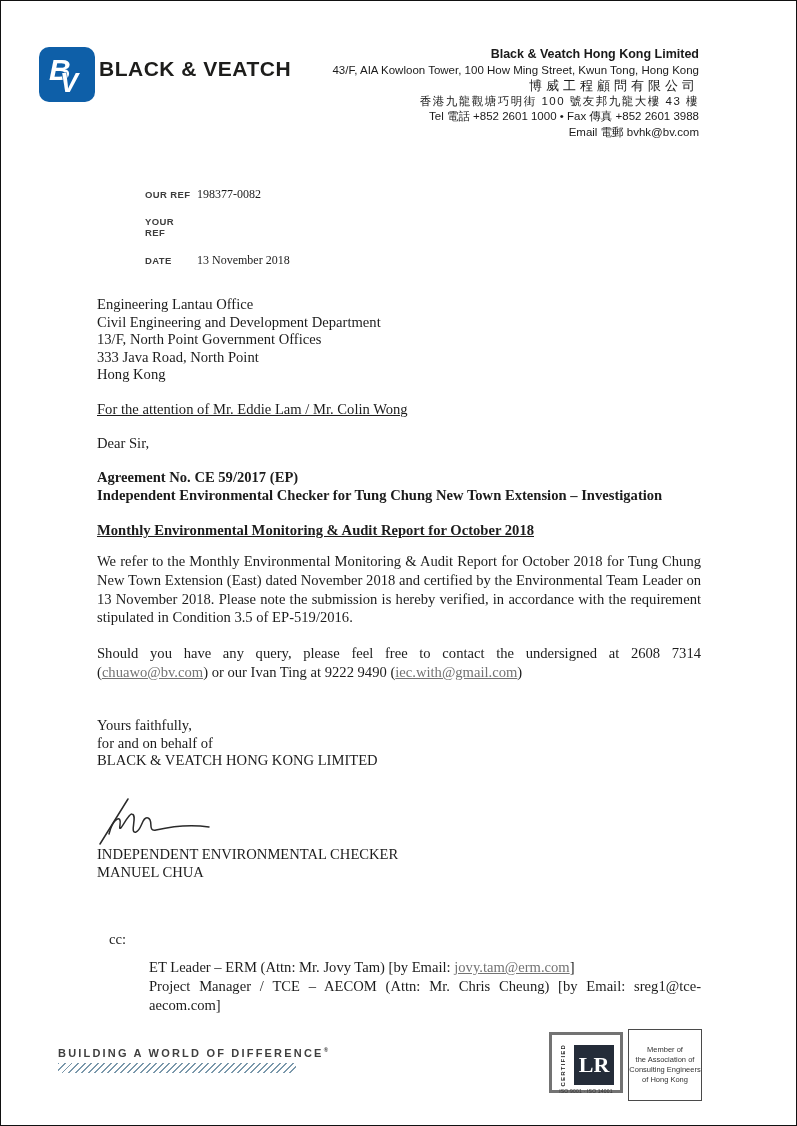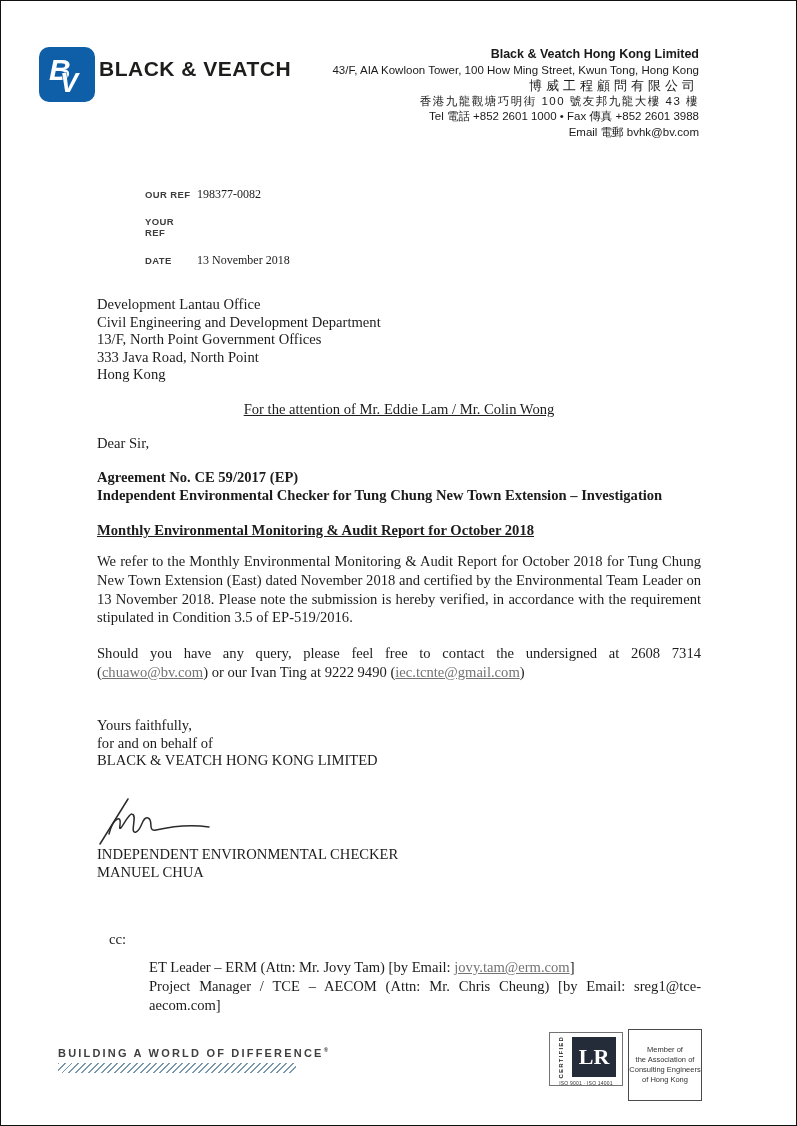--- a/index.html
+++ b/index.html
@@ -35,21 +35,21 @@
   .ref-label {
     width:52px; font-family:"Liberation Sans", sans-serif;
     font-size:9.5px; letter-spacing:0.4px; color:#3d3d3d; font-weight:bold;
   }
   .ref-value { font-size:12px; line-height:16px; }
   .ref-row.yourref { margin-top:14px; }
   .ref-row.date    { margin-top:14px; }
   
   .block { position:absolute; left:96px; width:604px; font-size:14.6px; line-height:17.6px; }
   .recipient { top:295px; }
-  .attention { top:400px; text-decoration:underline;text-align:center; }
+  .attention { top:400px; text-decoration:underline; }
   .salutation { top:434px; }
   .subject { top:468px; font-weight:bold; }
   .subject3 { top:521px; font-weight:bold; text-decoration:underline; }
   .para { line-height:18.8px; text-align:justify; }
   .para1 { top:551px; }
   .para2 { top:643px; }
   a.mail { color:#737373; text-decoration:underline; }
   .closing { top:716px; }
   .signature { position:absolute; left:96px; top:793px; }
   .signer { top:845px; }
@@ -62,22 +62,22 @@
     position:absolute; left:57px; top:1046px;
     font-family:"Liberation Sans", sans-serif; font-weight:bold;
     font-size:11px; letter-spacing:2.2px; color:#3f3f3f; white-space:nowrap;
   }
   .tagline sup { font-size:6px; letter-spacing:0; }
   .hatch {
     position:absolute; left:57px; top:1062px; width:238px; height:10px;
     background:repeating-linear-gradient(135deg,#7a98ab 0px,#7a98ab 1.4px,transparent 1.4px,transparent 4.6px);
   }
   .lr-box {
-    position:absolute; left:548px; top:1031px; width:74px; height:54px;
-    border:1px solid #737373; background:#fff; padding:3px 4px 2px 4px;
+    position:absolute; left:548px; top:1031px; width:74px; height:61px;
+    border:3px solid #737373; background:#fff; padding:9px 4px 2px 4px;
     font-family:"Liberation Sans", sans-serif;
     display:grid; grid-template-columns:14px 1fr; grid-template-rows:1fr 9px;
   }
   .lr-cert {
     grid-column:1; grid-row:1; writing-mode:vertical-rl; transform:rotate(180deg);
     font-size:6px; font-weight:bold; letter-spacing:1.2px; color:#222;
     display:flex; align-items:center; justify-content:center;
   }
   .lr-sq {
     grid-column:2; grid-row:1; background:#242c39; color:#fff; margin:1px 2px 1px 4px;
@@ -127,38 +127,38 @@
       <span class="ref-label">YOUR REF</span>
       <span class="ref-value"></span>
     </div>
     <div class="ref-row date">
       <span class="ref-label">DATE</span>
       <span class="ref-value">13 November 2018</span>
     </div>
   </div>
 
   <div class="block recipient">
-    <div>Development Lantau Office</div>
+    <div>Engineering Lantau Office</div>
     <div>Civil Engineering and Development Department</div>
     <div>13/F, North Point Government Offices</div>
     <div>333 Java Road, North Point</div>
     <div>Hong Kong</div>
   </div>
 
   <div class="block attention">For the attention of Mr. Eddie Lam / Mr. Colin Wong</div>
   <div class="block salutation">Dear Sir,</div>
 
   <div class="block subject">
     <div>Agreement No. CE 59/2017 (EP)</div>
     <div>Independent Environmental Checker for Tung Chung New Town Extension – Investigation</div>
   </div>
   <div class="block subject3">Monthly Environmental Monitoring &amp; Audit Report for October 2018</div>
 
   <div class="block para para1">We refer to the Monthly Environmental Monitoring &amp; Audit Report for October 2018 for Tung Chung New Town Extension (East) dated November 2018 and certified by the Environmental Team Leader on 13 November 2018. Please note the submission is hereby verified, in accordance with the requirement stipulated in Condition 3.5 of EP-519/2016.</div>
-  <div class="block para para2"><span>Should you have any query, please feel free to contact the undersigned at 2608 7314 (</span><a class="mail" href="#">chuawo@bv.com</a><span>) or our Ivan Ting at 9222 9490 (</span><a class="mail" href="#">iec.tcnte@gmail.com</a><span>)</span></div>
+  <div class="block para para2"><span>Should you have any query, please feel free to contact the undersigned at 2608 7314 (</span><a class="mail" href="#">chuawo@bv.com</a><span>) or our Ivan Ting at 9222 9490 (</span><a class="mail" href="#">iec.with@gmail.com</a><span>)</span></div>
 
   <div class="block closing">
     <div>Yours faithfully,</div>
     <div>for and on behalf of</div>
     <div>BLACK &amp; VEATCH HONG KONG LIMITED</div>
   </div>
 
   <div class="signature">
     <svg width="120" height="52" viewBox="0 0 120 52">
       <path d="M3 50 L31 5" fill="none" stroke="#2a2a2a" stroke-width="1.5" stroke-linecap="round"></path>

